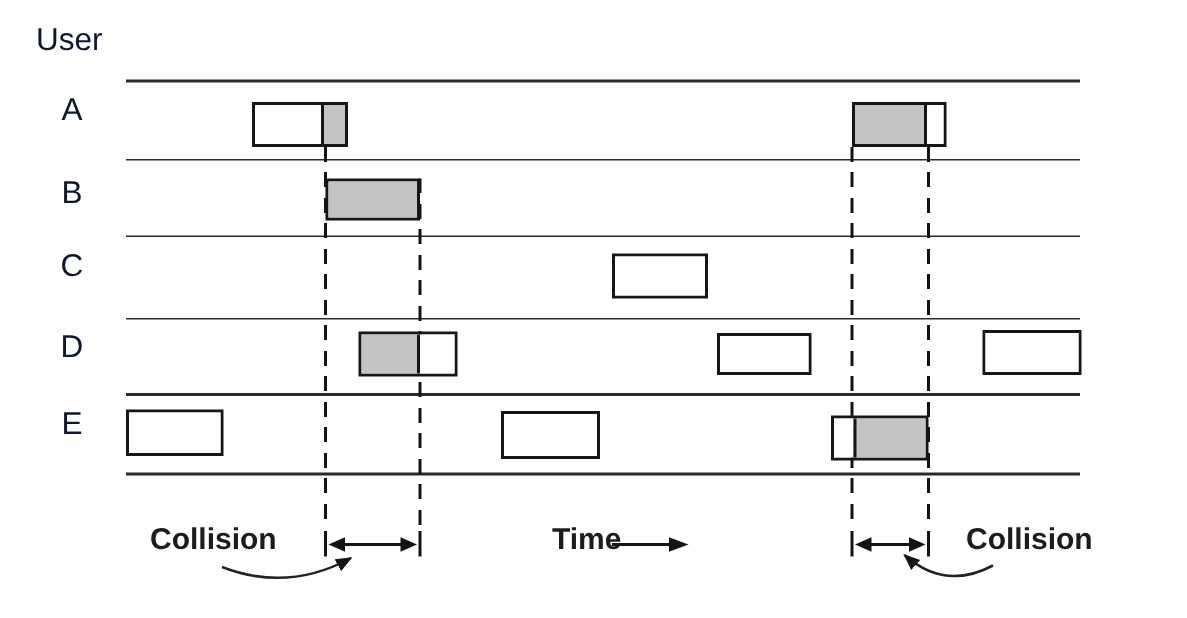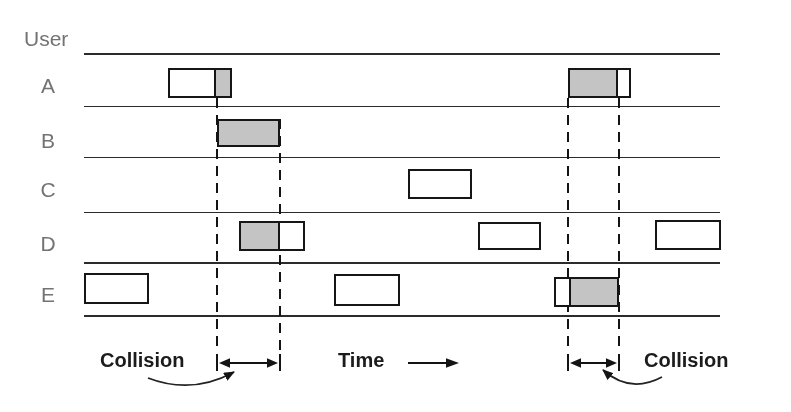--- a/index.html
+++ b/index.html
@@ -4,42 +4,42 @@
 <style>
   html,body{margin:0;padding:0;background:#ffffff;}
   #stage{
     position:relative;
     width:791px;height:412px;
     background:#ffffff;
     font-family:"Liberation Sans", sans-serif;
     color:#1c1c1c;
     overflow:hidden;
   }
-  .lbl{position:absolute;font-size:21px;line-height:1;color:#737373;white-space:nowrap;margin-top:12px;}
+  .lbl{position:absolute;font-size:21px;line-height:1;color:#0f172a;white-space:nowrap;}
   .row-letter{width:22px;text-align:center;}
   .anno{position:absolute;font-size:20px;line-height:1;color:#1c1c1c;white-space:nowrap;font-weight:bold;}
   .row-line{position:absolute;background:#2b2b2b;}
   .dash-line{position:absolute;width:2px;
     background-image:repeating-linear-gradient(180deg,#141414 0px,#141414 10px,transparent 10px,transparent 17px);}
   .bar{position:absolute;width:2px;background:#141414;}
   .frame{position:absolute;display:flex;border:2px solid #161616;box-sizing:border-box;}
   .frame .seg{flex:1 1 auto;min-width:0;}
   .frame .seg + .seg{border-left:2px solid #161616;}
   svg{position:absolute;left:0;top:0;}
 </style>
 </head>
 <body>
 
 <div id="stage">
 
   <div class="lbl" style="left:24px;top:16px;">User</div>
 
   <div class="anno" style="left:100px;top:350px;">Collision</div>
 
-  <div class="anno" style="left:338px;top:350px;">Time</div>
+  <div class="anno" style="left:368px;top:350px;">Time</div>
 
   <div class="anno" style="left:644px;top:350px;">Collision</div>
 
   <svg width="791" height="412" viewBox="0 0 791 412">
     <defs>
       <marker id="ah" markerUnits="userSpaceOnUse" markerWidth="13" markerHeight="11" refX="10" refY="4.5" orient="auto">
         <path d="M0,0 L11,4.5 L0,9 z" fill="#141414"></path>
       </marker>
     </defs>
 

